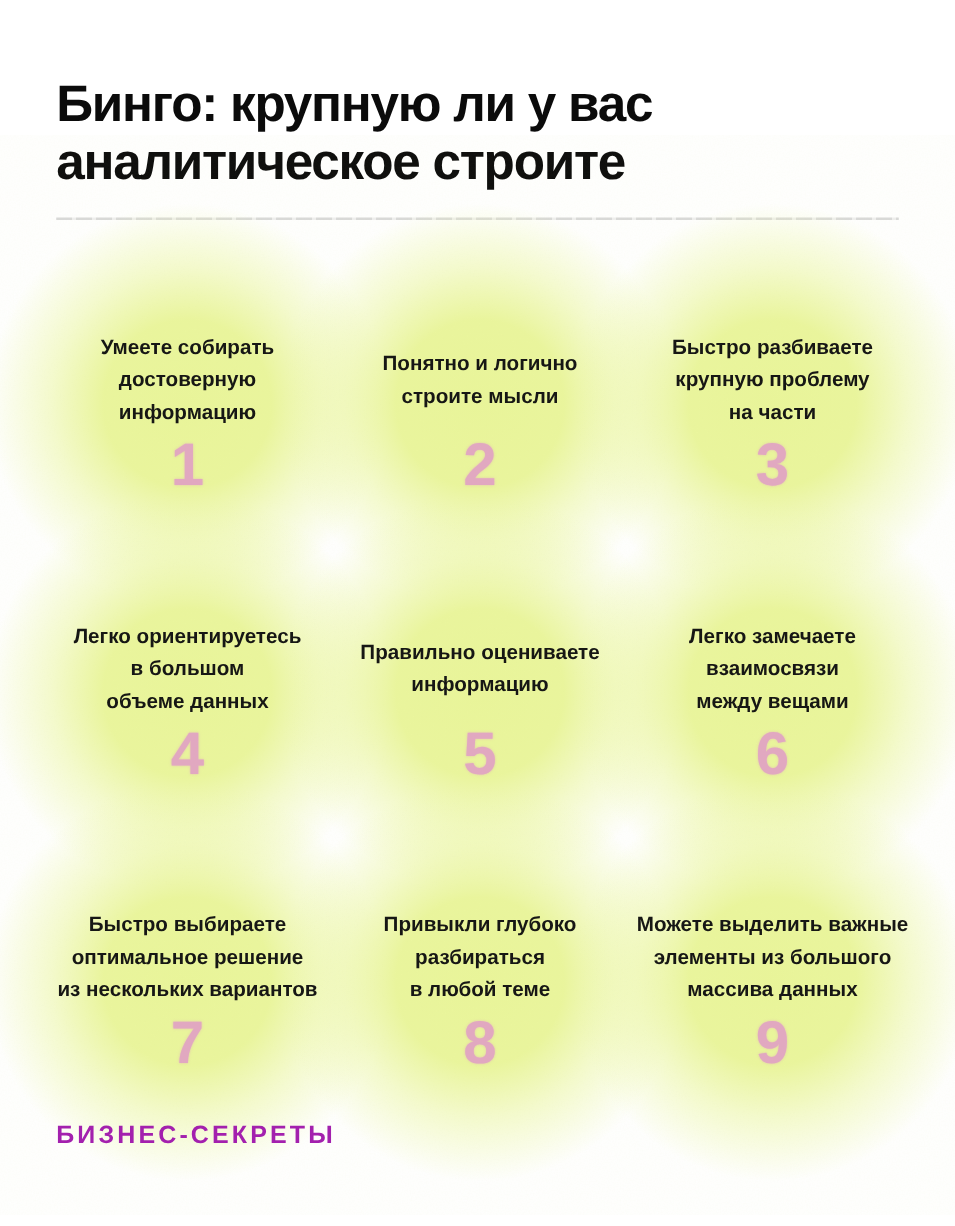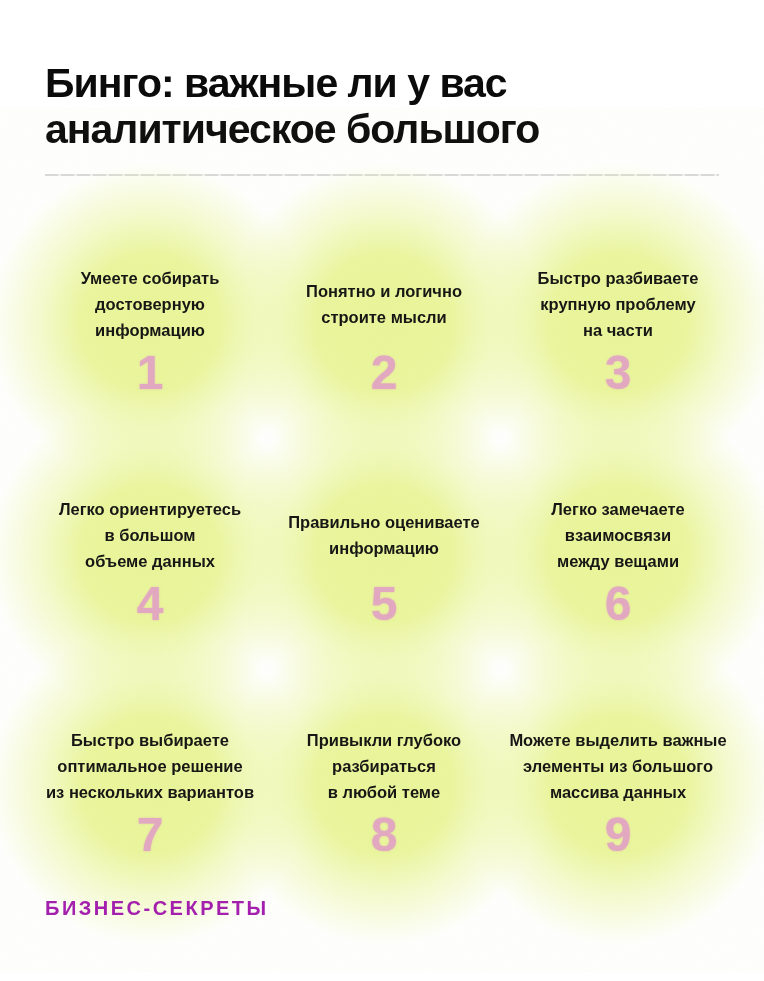--- a/index.html
+++ b/index.html
@@ -102,22 +102,22 @@
     pointer-events: none;
     z-index: 5;
   }
 </style>
 </head>
 <body>
 
 <div id="canvas">
 
   <div class="page-title">
-    <div>Бинго: важные ли у вас</div>
-    <div>аналитическое большого</div>
+    <div>Бинго: крупную ли у вас</div>
+    <div>аналитическое строите</div>
   </div>
 
   <div class="divider"></div>
 
   <div class="grid">
 
     <div class="cell">
       <div class="blob"></div>
       <div class="cell-text">Умеете собирать
 достоверную

